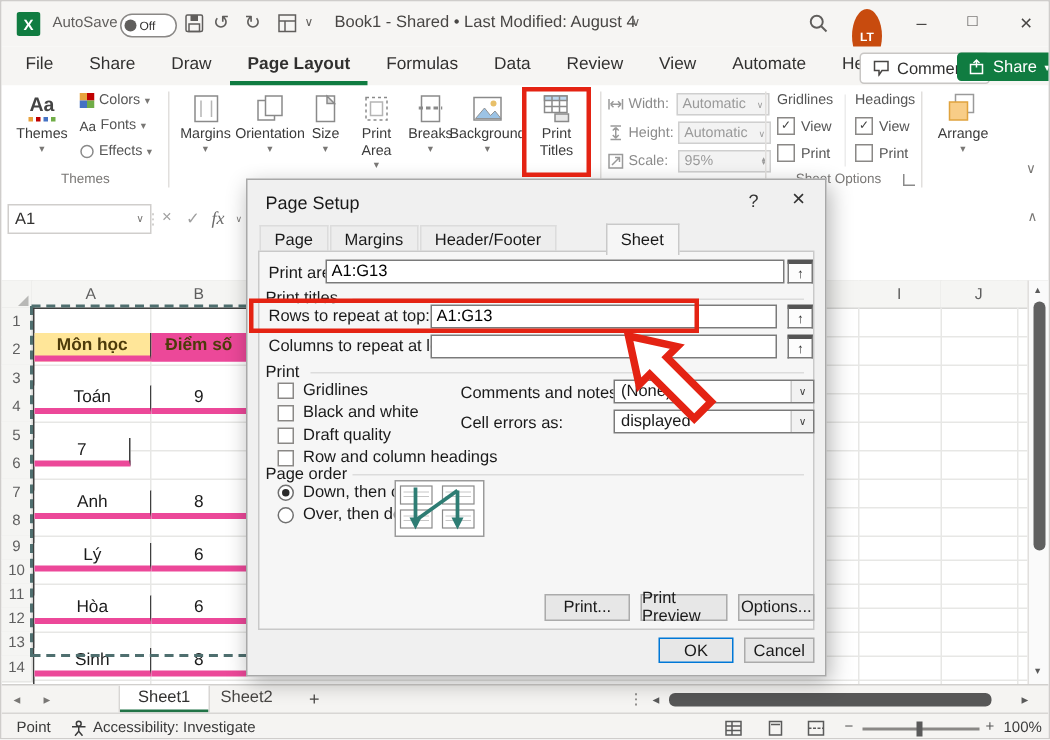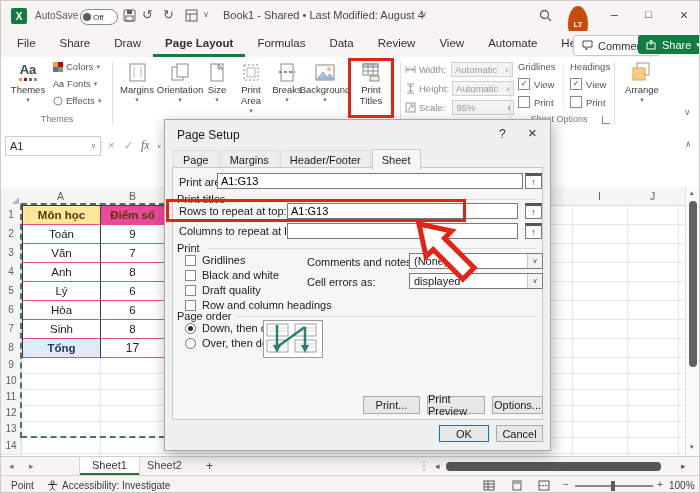--- a/index.html
+++ b/index.html
@@ -27,28 +27,28 @@
   .cbx{width:10px;height:10px;border:1px solid #8a8886;background:#fff;display:inline-flex;align-items:center;justify-content:center;font-size:8px;color:#444;line-height:1;}
   
   .fbar{left:0;top:131px;width:100%;height:55px;background:#fff;border-bottom:1px solid #d8d6d4;}
   
   .hdrcell{top:186px;height:18px;background:#f5f5f3;border-right:1px solid #d8d8d6;border-bottom:1px solid #d8d8d6;
            color:#5f5f5f;font-size:10.5px;text-align:center;line-height:18px;}
   .rowhdr{left:0;width:20px;background:#f5f5f3;border-right:1px solid #d8d8d6;border-bottom:1px solid #e7e7e5;
           color:#5f5f5f;font-size:10px;text-align:center;}
   .gline-h{left:20px;width:664px;height:1px;background:#e7e7e5;}
   .gline-v{top:204px;height:251px;width:1px;background:#e7e7e5;}
-  .tcell{border-right:1px solid #3f3f3f;border-bottom:1px solid #ec4899;box-sizing:border-box;
-         display:flex;align-items:center;justify-content:center;font-size:11.5px;color:#1c1c1c;background:#fff;}
+  .tcell{border-right:1px solid #3f3f3f;border-bottom:4px solid #ec4899;box-sizing:border-box;
+         display:flex;align-items:center;justify-content:center;font-size:11.5px;color:#1c1c1c;background:#fff;margin-top:16px;}
   
   .dialog{left:163px;top:118px;width:385px;height:330px;background:#f0f0f0;border:1px solid #a8a8a8;
           box-shadow:2px 4px 14px rgba(0,0,0,.3);z-index:200;font-size:11px;color:#1a1a1a;}
   .dtab{display:inline-block;border:1px solid #dcdcdc;border-bottom:none;background:#ededed;
         padding:3px 9px 2px 9px;font-size:11px;margin-right:1px;cursor:default;}
-  .dtab.active{background:#f6f6f6;padding-top:4px;padding-bottom:4px;position:relative;z-index:3;border-color:#c9c9c9;}
+  .dtab.active{background:#f6f6f6;padding-top:4px;padding-bottom:4px;position:relative;z-index:3;border-color:#c9c9c9;margin-left:32px;}
   .dinput{height:16px;border:1px solid #7a7a7a;background:#fff;font-family:"Liberation Sans",sans-serif;
           font-size:11px;padding:0 3px;box-sizing:border-box;}
   .rangebtn{width:17px;height:16px;border:1px solid #7a7a7a;background:#fdfdfd;box-sizing:border-box;
             display:flex;align-items:center;justify-content:center;font-size:9px;color:#333;}
   .dcombo{width:134px;height:16px;border:1px solid #7a7a7a;background:#fff;box-sizing:border-box;
           display:flex;align-items:center;justify-content:space-between;font-size:11px;}
   .dcombo .varr{width:14px;height:100%;background:#f2f2f2;border-left:1px solid #c9c9c9;
           display:flex;align-items:center;justify-content:center;font-size:7px;color:#444;}
   .dchk{width:11px;height:11px;border:1px solid #8a8886;background:#fff;display:inline-block;box-sizing:border-box;}
   .dradio{width:11px;height:11px;border:1px solid #707070;border-radius:50%;background:#fff;display:inline-flex;
@@ -381,21 +381,20 @@
   <div class="abs" style="left:21px;top:204px;width:143px;border-left:1px solid #3f3f3f;border-top:1px solid #3f3f3f;box-sizing:border-box">
     <div class="flex">
       <div class="tcell" style="width:78px;height:19px;background:#FFE699;font-weight:bold;color:#4d3b0a">Môn học</div>
       <div class="tcell" style="width:64px;height:19px;background:#ec4899;font-weight:bold;color:#4d3b0a">Điểm số</div>
     </div>
     <div class="flex">
       <div class="tcell" style="width:78px;height:19px">Toán</div>
       <div class="tcell" style="width:64px;height:19px">9</div>
     </div>
     <div class="flex">
-      <div class="tcell" style="width:78px;height:19px">Văn</div>
       <div class="tcell" style="width:64px;height:19px">7</div>
     </div>
     <div class="flex">
       <div class="tcell" style="width:78px;height:19px">Anh</div>
       <div class="tcell" style="width:64px;height:19px">8</div>
     </div>
     <div class="flex">
       <div class="tcell" style="width:78px;height:19px">Lý</div>
       <div class="tcell" style="width:64px;height:19px">6</div>
     </div>

